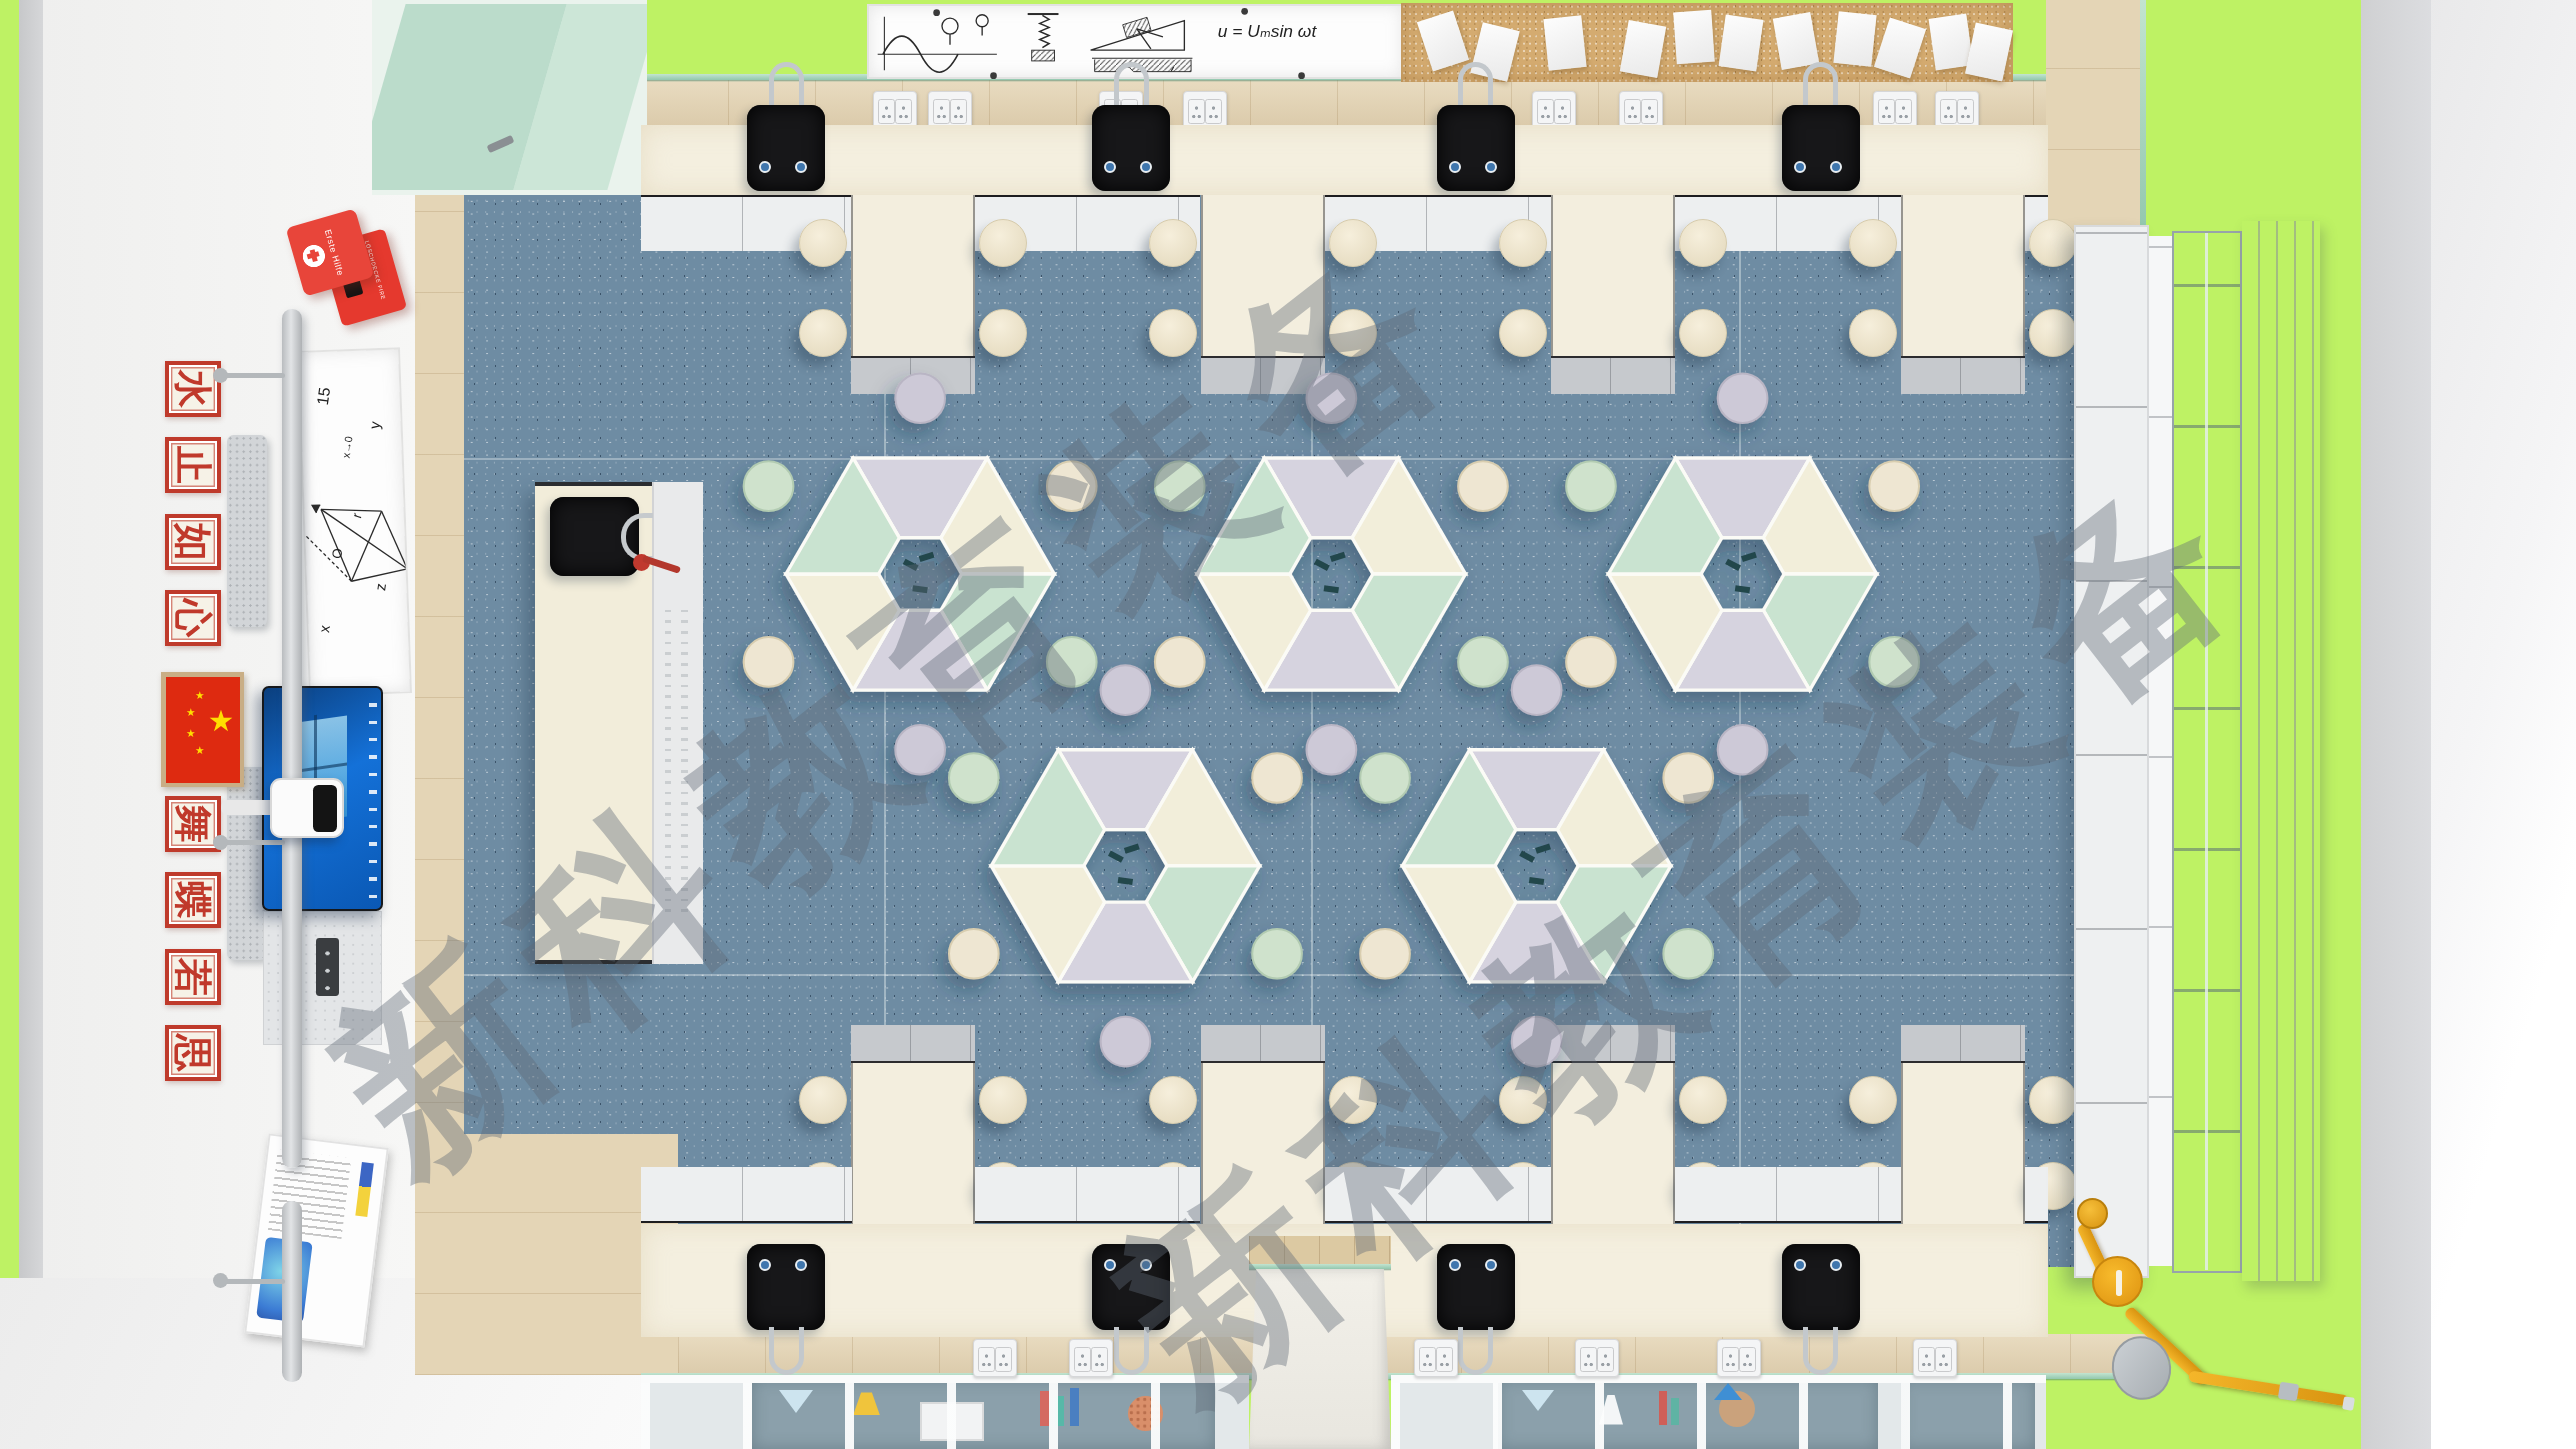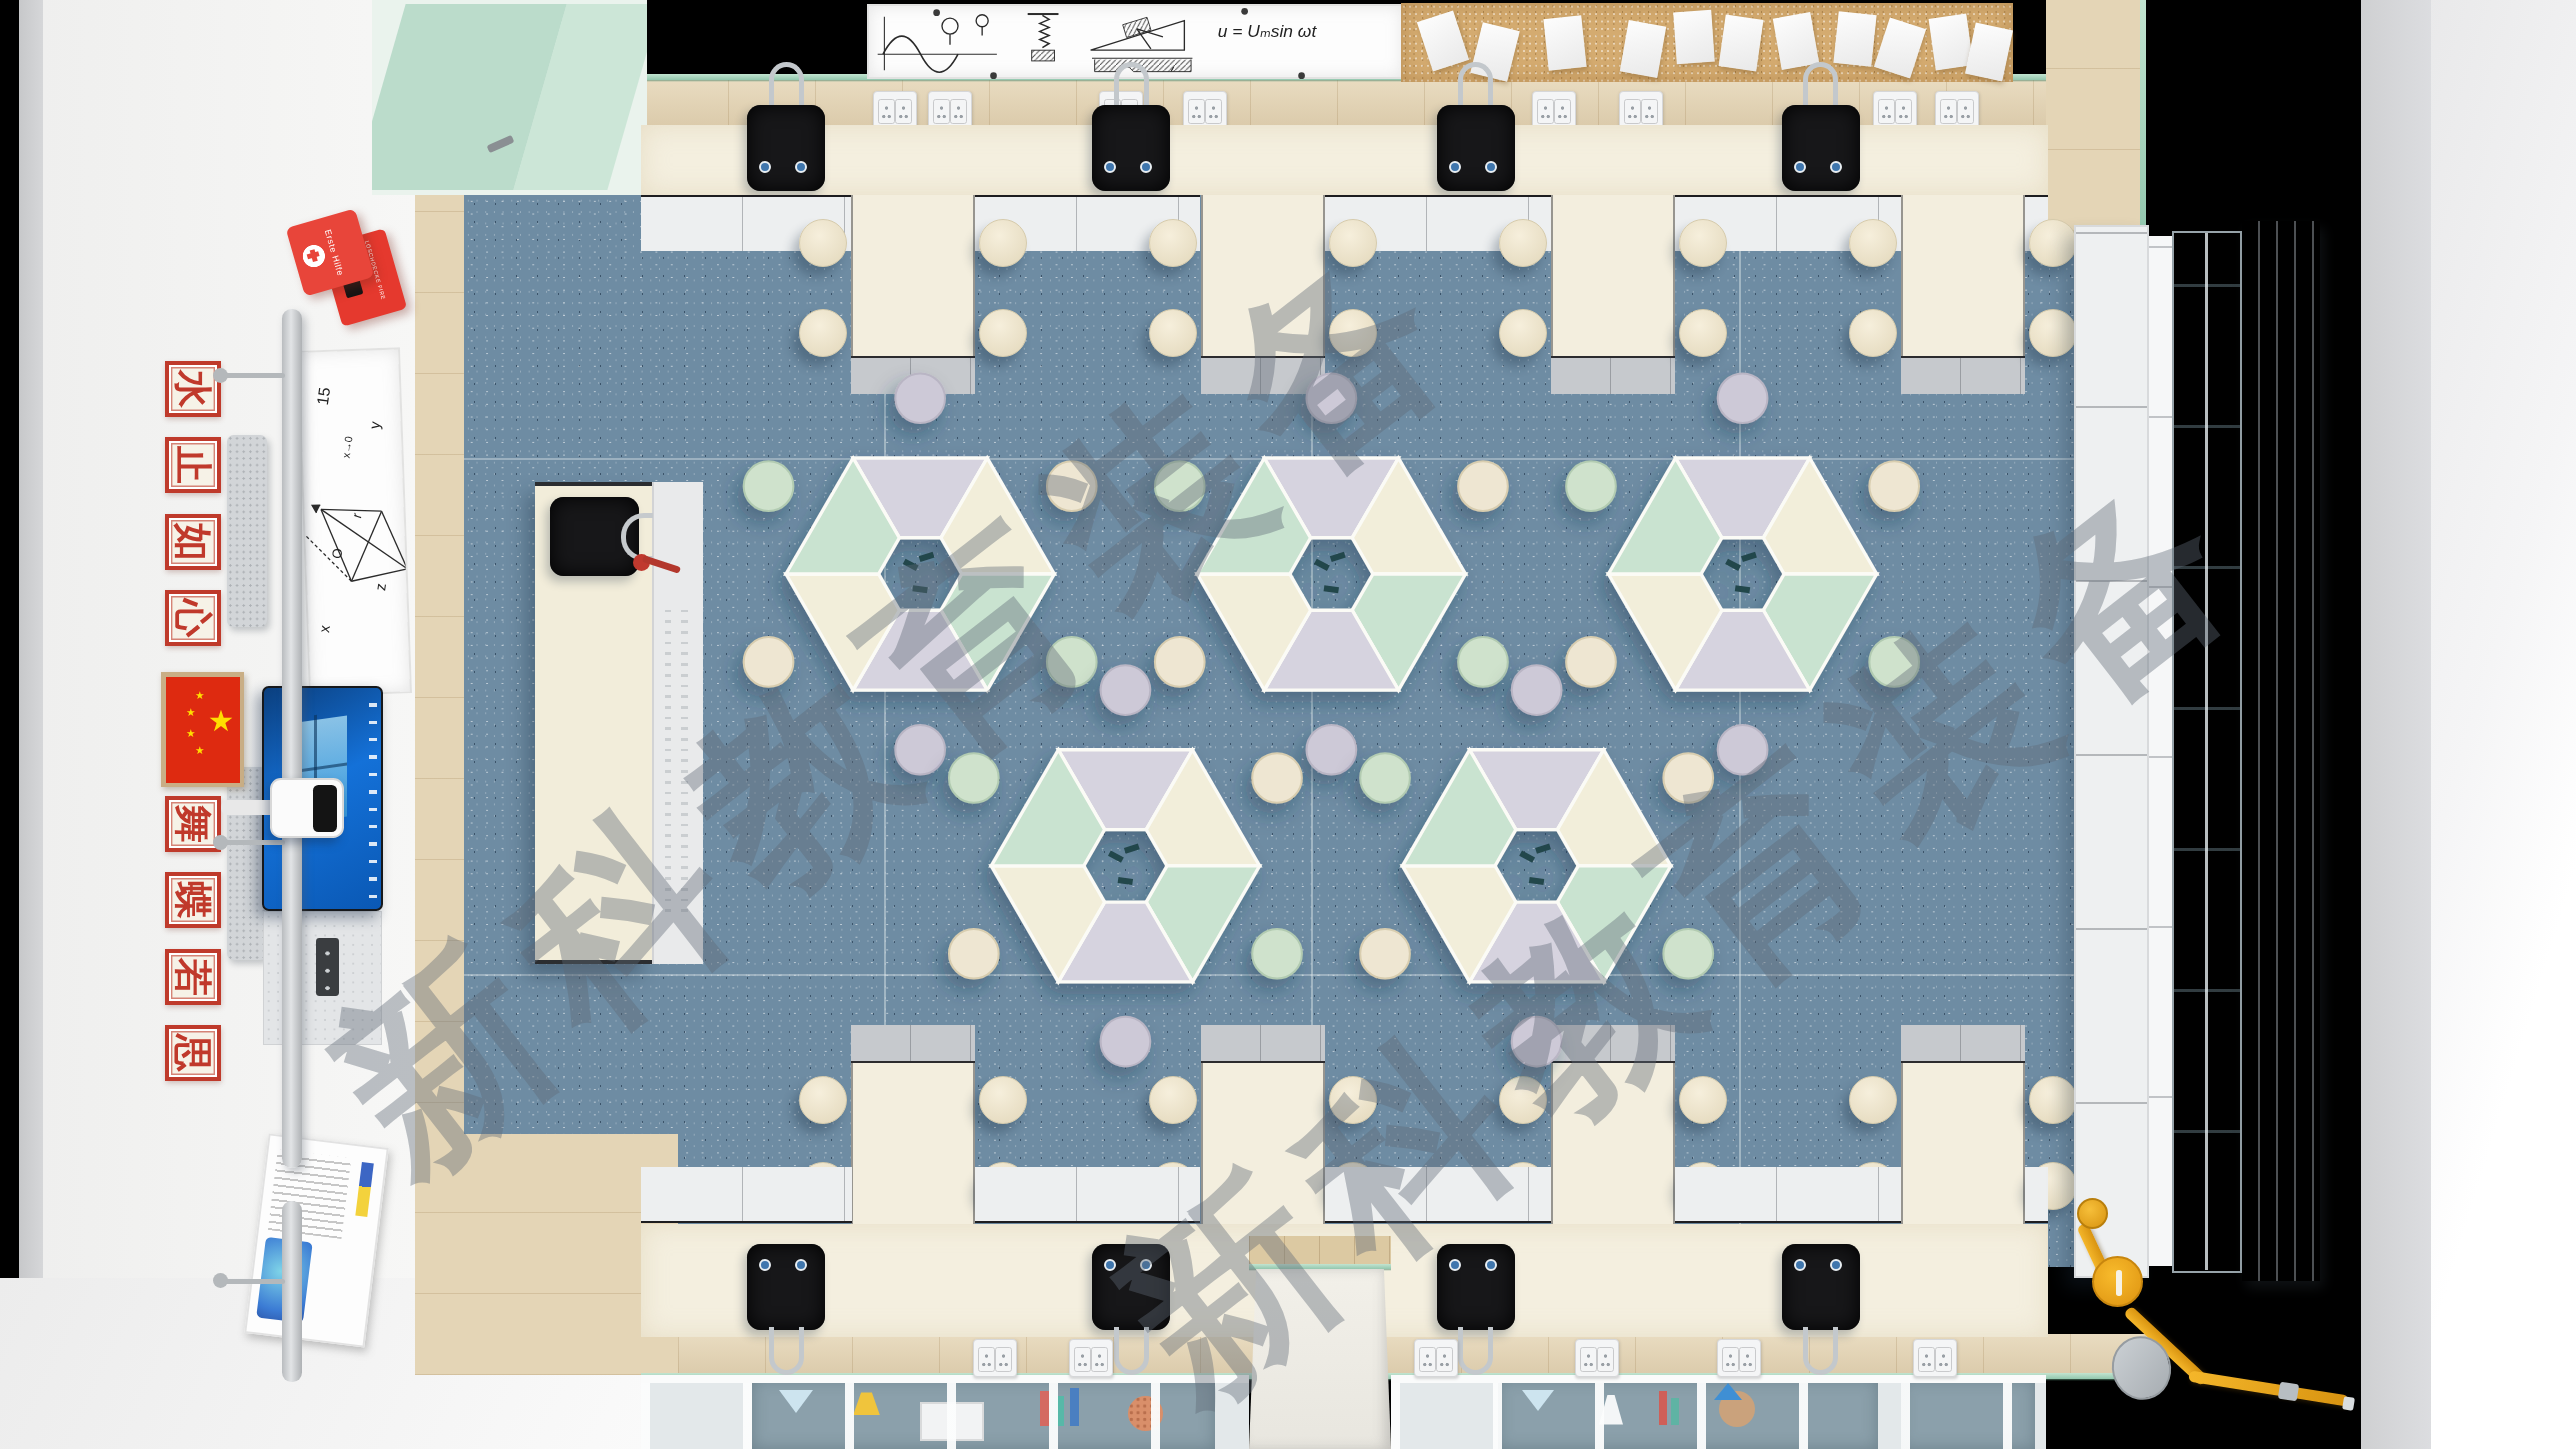--- a/index.html
+++ b/index.html
@@ -1,17 +1,17 @@
 <!DOCTYPE html>
 <html style="font-size:10.7px"><head>
 <meta charset="utf-8">
 <style>
   *{margin:0;padding:0;box-sizing:border-box}
   body{font-family:"Liberation Sans","DejaVu Sans",sans-serif;background:#ffffff}
-  .stage{position:relative;width:2576px;height:1449px;overflow:hidden;background:#000000}
+  .stage{position:relative;width:2576px;height:1449px;overflow:hidden;background:#bef264}
   .abs{position:absolute}
 
   
   .carpet{background-color:#6e8ca3;background-image:
     radial-gradient(rgba(255,255,255,.55) 0.8px, transparent 1.1px),
     radial-gradient(rgba(18,38,58,.55) 0.7px, transparent 1px),
     radial-gradient(rgba(255,255,255,.28) 0.7px, transparent 0.9px);
     background-size:15.4px 12.7px,21px 18px,8.7px 11.4px;}
   .seamV{width:2px;background:rgba(225,232,236,.45)}
   .seamH{height:2px;background:rgba(225,232,236,.40)}

